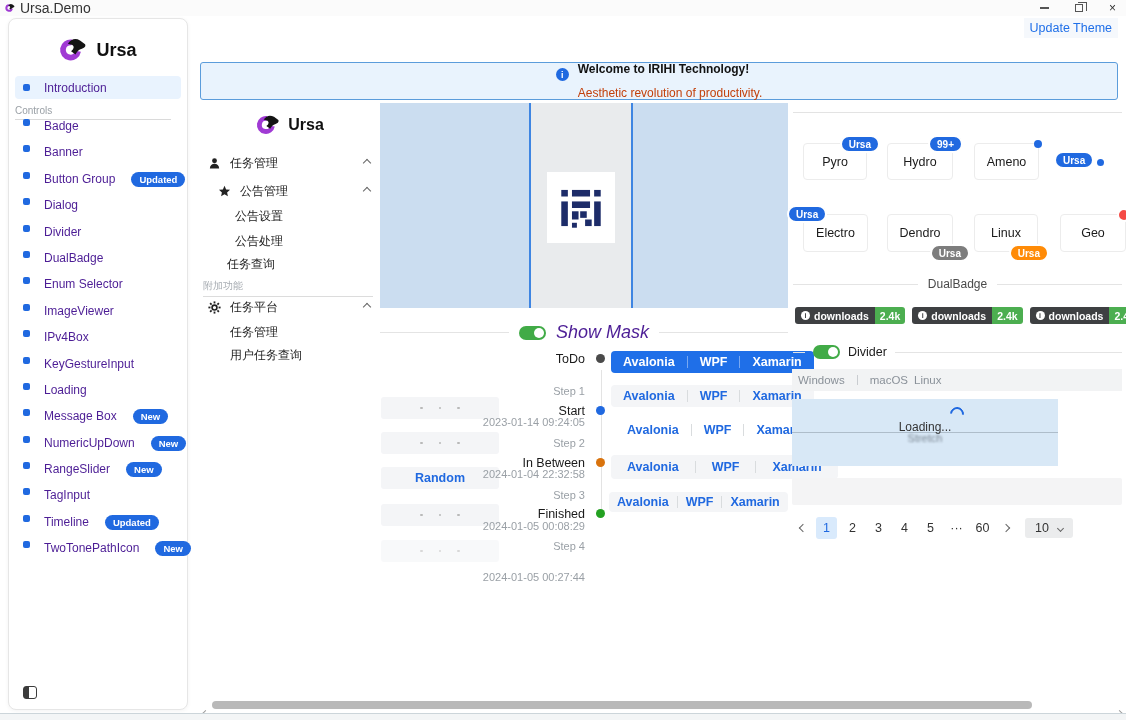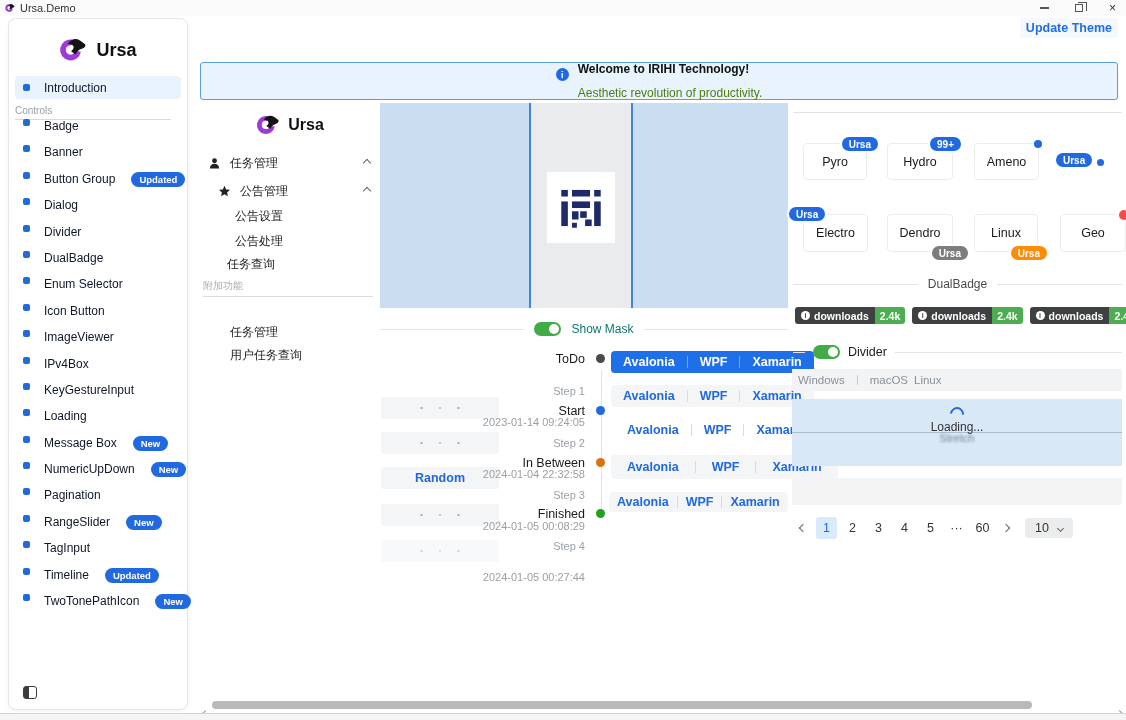--- a/index.html
+++ b/index.html
@@ -3,57 +3,57 @@
 <meta charset="utf-8">
 <style>
   * { margin:0; padding:0; box-sizing:border-box; }
   html,body { background:#dcdcdc; }
   #app { position:relative; width:1126px; height:720px; background:#fff;
          font-family:"Liberation Sans", sans-serif; overflow:hidden; color:#222; }
 
   
   .titlebar { position:absolute; left:0; top:0; right:0; height:16px; background:#fbfbfb;
               display:flex; align-items:center; gap:5px; padding-left:5px; }
-  .titlebar .app-title { font-size:11px; color:#333; }
+  .titlebar .app-title { font-size:14px; color:#333; }
   .win-controls { position:absolute; right:10px; top:0; height:16px; display:flex; align-items:center; gap:26px; }
   .win-min { width:9px; height:1.4px; background:#555; }
   .win-restore { width:8px; height:8px; border:1px solid #555; position:relative; background:#fbfbfb; }
   .win-restore::before { content:''; position:absolute; top:-3px; left:2px; width:8px; height:8px;
                          border-top:1px solid #555; border-right:1px solid #555; }
   .win-close { font-size:12px; color:#333; line-height:10px; }
 
-  .update-theme { position:absolute; right:8px; top:18px; color:#1f6fe8; font-weight:bold;
+  .update-theme { position:absolute; right:8px; top:18px; color:#1f6fe8; font-weight:normal;
                   font-size:12.5px; padding:3px 6px; background:#f5f8fc; }
 
   
   .sidebar { position:absolute; left:8px; top:18px; width:180px; bottom:10px; background:#fff;
              border:1px solid #e6e6e6; border-radius:8px; box-shadow:0 1px 4px rgba(0,0,0,.05); }
   .side-logo-row { display:flex; align-items:center; justify-content:center; gap:9px; margin-top:14px; height:34px; }
   .side-logo-text { font-size:18px; font-weight:bold; color:#111; }
   .side-intro { position:absolute; left:6px; right:6px; top:57px; height:23px; background:#e9f3fe;
                 border-radius:4px; display:flex; align-items:center; padding-left:8px; gap:14px; }
   .side-section { position:absolute; left:6px; top:86px; width:156px; font-size:10px; color:#9aa0a6;
                   border-bottom:1px solid #dadada; padding-bottom:3px; }
   .side-items { position:absolute; left:0; top:100px; right:0; }
   .side-item { display:flex; align-items:flex-start; height:26.4px; padding-left:14px; gap:14px; cursor:pointer; }
   .bullet { width:7px; height:7px; border-radius:2px; background:#2069e0; flex:none; }
-  .side-label { font-size:12px; color:#0f172a; white-space:nowrap; }
+  .side-label { font-size:12px; color:#4c1d95; white-space:nowrap; }
   .pill { background:#2069e0; color:#fff; font-size:9.5px; font-weight:bold; padding:2px 8px;
           border-radius:9px; margin-left:2px; white-space:nowrap; }
   .collapse-btn { position:absolute; left:14px; bottom:10px; width:14px; height:13px;
                   border:1.6px solid #3c3c3c; border-radius:3px; }
   .collapse-btn::before { content:''; position:absolute; left:0; top:0; bottom:0; width:5px; background:#3c3c3c; }
 
   
   .banner { position:absolute; left:200px; top:62px; width:918px; height:38px; background:#e9f3fd;
             border:1px solid #5b9cdb; border-radius:3px; display:flex; align-items:center; justify-content:center; gap:9px; }
   .info-icon { width:13px; height:13px; border-radius:50%; background:#2069e0; color:#fff; font-size:9px;
                font-weight:bold; display:flex; align-items:center; justify-content:center; flex:none; margin-top:-13px; }
   .banner-title { font-size:12px; font-weight:bold; color:#111; }
-  .banner-sub { font-size:12px; color:#4d7c0f; margin-top:10px; }
+  .banner-sub { font-size:12px; color:#c2410c; margin-top:10px; }
 
   
   .nav-logo-row { position:absolute; left:200px; top:110px; width:180px; display:flex;
                   align-items:center; justify-content:center; gap:8px; height:30px; }
   .nav-logo-text { font-size:16px; font-weight:bold; color:#111; }
   .nav-row { position:absolute; left:200px; width:180px; height:24px; display:flex; align-items:center;
              font-size:12px; color:#222; cursor:pointer; }
   .nav-row .nicon { width:16px; display:flex; justify-content:center; margin-right:8px; flex:none; }
   .nav-chev { position:absolute; right:10px; }
   .nav-section { position:absolute; left:203px; width:170px; font-size:10px; color:#a8adb3;
@@ -67,21 +67,21 @@
   .viewer { position:absolute; left:380px; top:103px; width:408px; height:205px; background:#e9ebed; overflow:hidden; }
   .iv-mask { position:absolute; top:0; bottom:0; background:#cbddf0; }
   .iv-mask.l { left:0; width:149px; } .iv-mask.r { left:253px; right:0; }
   .iv-line { position:absolute; top:0; bottom:0; width:2px; background:#3e85e2; }
   .iv-logo-box { position:absolute; left:167px; top:69px; width:68px; height:71px; background:#fff;
                  display:flex; align-items:center; justify-content:center; }
   .maskrow { position:absolute; left:380px; top:322px; width:408px; display:flex; align-items:center; gap:10px; }
   .hline { height:1px; background:#e4e4e4; flex:1; }
   .switch { width:27px; height:14px; border-radius:8px; background:#41ab47; position:relative; flex:none; cursor:pointer; }
   .switch::after { content:''; position:absolute; right:2px; top:2px; width:10px; height:10px; border-radius:50%; background:#fff; }
-  .mask-label { font-size:12px; color:#0f766e; }
+  .mask-label { font-size:18px; color:#4c1d95;font-style:italic; }
 
   
   .skel { position:absolute; left:381px; width:118px; height:22px; background:#f4f5f7; border-radius:3px;
           display:flex; align-items:center; justify-content:center; gap:16px;margin-top:44px; }
   .skel .dot { width:2.5px; height:2.5px; border-radius:50%; background:#b9b9b9; }
   .skel.random { font-size:12.5px; font-weight:bold; color:#2069e0; }
   .skel.faint { opacity:.55; }
 
   
   .tl-wrap { position:absolute; left:455px; top:350px; width:160px; height:210px; }
@@ -126,21 +126,21 @@
 
   .divrow { position:absolute; left:793px; top:345px; width:329px; display:flex; align-items:center; gap:8px; }
   .divrow .stub { width:12px; height:1px; background:#e4e4e4; }
   .divrow .lbl { font-size:12.5px; color:#1a1a1a; }
 
   .osrow { position:absolute; left:792px; top:369px; width:330px; height:22px; background:#f2f3f4;
            display:flex; align-items:center; gap:12px; padding-left:6px; font-size:11.5px; color:#8a9199;
            filter:blur(.7px); }
   .osrow .osep { width:1px; height:10px; background:#c9ccd0; }
 
-  .loadbox { position:absolute; left:792px; top:399px; width:330px; height:67px; background:#d8e8f6; }
+  .loadbox { position:absolute; left:792px; top:399px; width:266px; height:67px; background:#d8e8f6; }
   .loadbox .mid { position:absolute; left:0; right:0; top:33px; height:1px; background:#aebdca; }
   .spinner { position:absolute; left:158px; top:8px; width:14px; height:14px; border-radius:50%;
              border:2px solid transparent; border-top:2px solid #2069e0; border-right:2px solid #2069e0;
              transform:rotate(-40deg); }
   .load-text { position:absolute; left:0; right:0; top:21px; text-align:center; font-size:12px; color:#333; }
   .load-behind { position:absolute; left:0; right:0; top:33px; text-align:center; font-size:11px;
                  color:#7c8894; filter:blur(1px); }
   .emptyrow { position:absolute; left:792px; top:478px; width:330px; height:27px; background:#f4f4f5; border-radius:2px; }
 
   
@@ -221,24 +221,20 @@
       <div class="side-item">
           <span class="bullet"></span>
           <span class="side-label">DualBadge</span>
         </div>
       <div class="side-item">
           <span class="bullet"></span>
           <span class="side-label">Enum Selector</span>
         </div>
       <div class="side-item">
           <span class="bullet"></span>
-          <span class="side-label">Icon Button</span>
-        </div>
-      <div class="side-item">
-          <span class="bullet"></span>
           <span class="side-label">ImageViewer</span>
         </div>
       <div class="side-item">
           <span class="bullet"></span>
           <span class="side-label">IPv4Box</span>
         </div>
       <div class="side-item">
           <span class="bullet"></span>
           <span class="side-label">KeyGestureInput</span>
         </div>
@@ -248,24 +244,20 @@
         </div>
       <div class="side-item">
           <span class="bullet"></span>
           <span class="side-label">Message Box</span>
           <span class="pill">New</span>
         </div>
       <div class="side-item">
           <span class="bullet"></span>
           <span class="side-label">NumericUpDown</span>
           <span class="pill">New</span>
-        </div>
-      <div class="side-item">
-          <span class="bullet"></span>
-          <span class="side-label">Pagination</span>
         </div>
       <div class="side-item">
           <span class="bullet"></span>
           <span class="side-label">RangeSlider</span>
           <span class="pill">New</span>
         </div>
       <div class="side-item">
           <span class="bullet"></span>
           <span class="side-label">TagInput</span>
         </div>
@@ -322,20 +314,39 @@
   <div class="nav-row" style="top:204px; padding-left:35px;">
     <span>公告设置</span>
   </div>
   <div class="nav-row" style="top:252px; padding-left:27px;">
     <span>任务查询</span>
   </div>
   <div class="nav-row" style="top:229px; padding-left:35px;">
     <span>公告处理</span>
   </div>
   <div class="nav-section" style="top:279px;">附加功能</div>
+  <div class="nav-row" style="top:295px; padding-left:6px;">
+    <span class="nicon">
+      <svg width="13" height="13" viewBox="0 0 16 16">
+        <circle cx="8" cy="8" r="3" fill="none" stroke="#222" stroke-width="2"></circle>
+        <g stroke="#222" stroke-width="2.2">
+            <line x1="8" y1="0.5" x2="8" y2="3"></line>
+            <line x1="8" y1="13" x2="8" y2="15.5"></line>
+            <line x1="0.5" y1="8" x2="3" y2="8"></line>
+            <line x1="13" y1="8" x2="15.5" y2="8"></line>
+            <line x1="2.6" y1="2.6" x2="4.4" y2="4.4"></line>
+            <line x1="11.6" y1="11.6" x2="13.4" y2="13.4"></line>
+            <line x1="13.4" y1="2.6" x2="11.6" y2="4.4"></line>
+            <line x1="4.4" y1="11.6" x2="2.6" y2="13.4"></line>
+          </g>
+      </svg>
+    </span>
+    <span>任务平台</span>
+    <span class="chev up nav-chev"></span>
+  </div>
   <div class="nav-row" style="top:320px; padding-left:30px;">
     <span>任务管理</span>
   </div>
   <div class="nav-row" style="top:343px; padding-left:30px;">
     <span>用户任务查询</span>
   </div>
 
   <div class="viewer">
     <div class="iv-mask l"></div>
     <div class="iv-mask r"></div>

